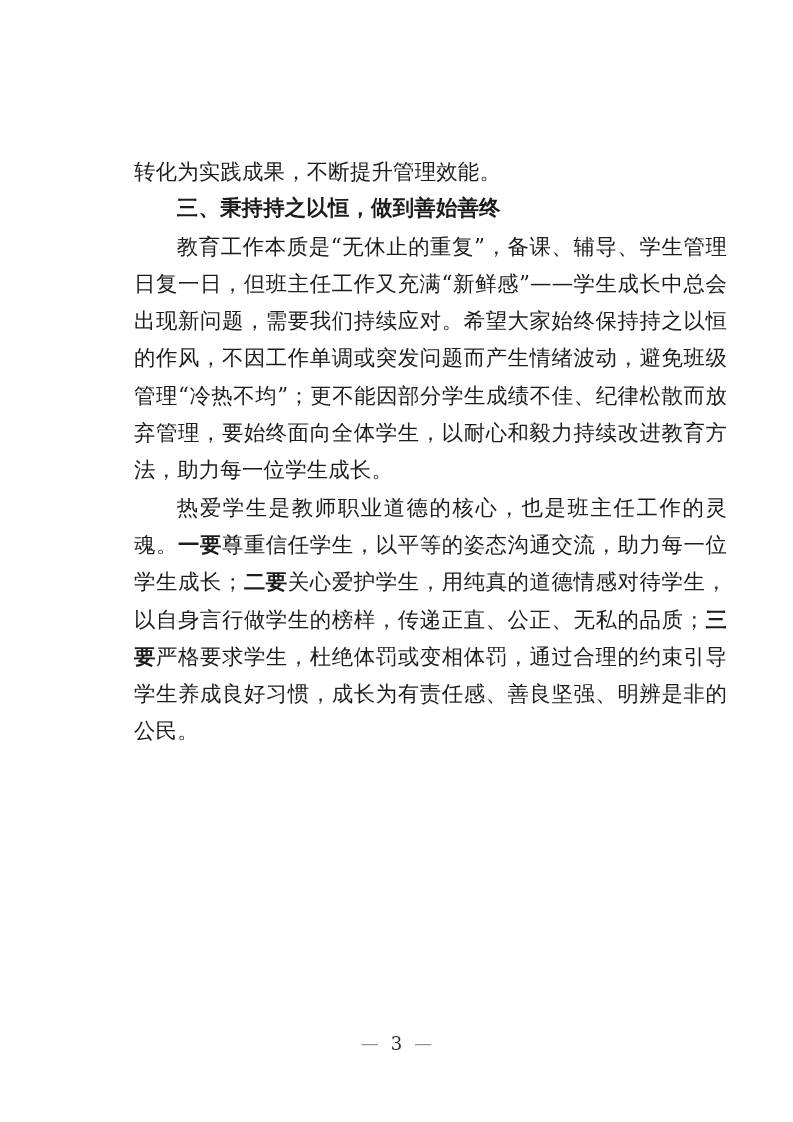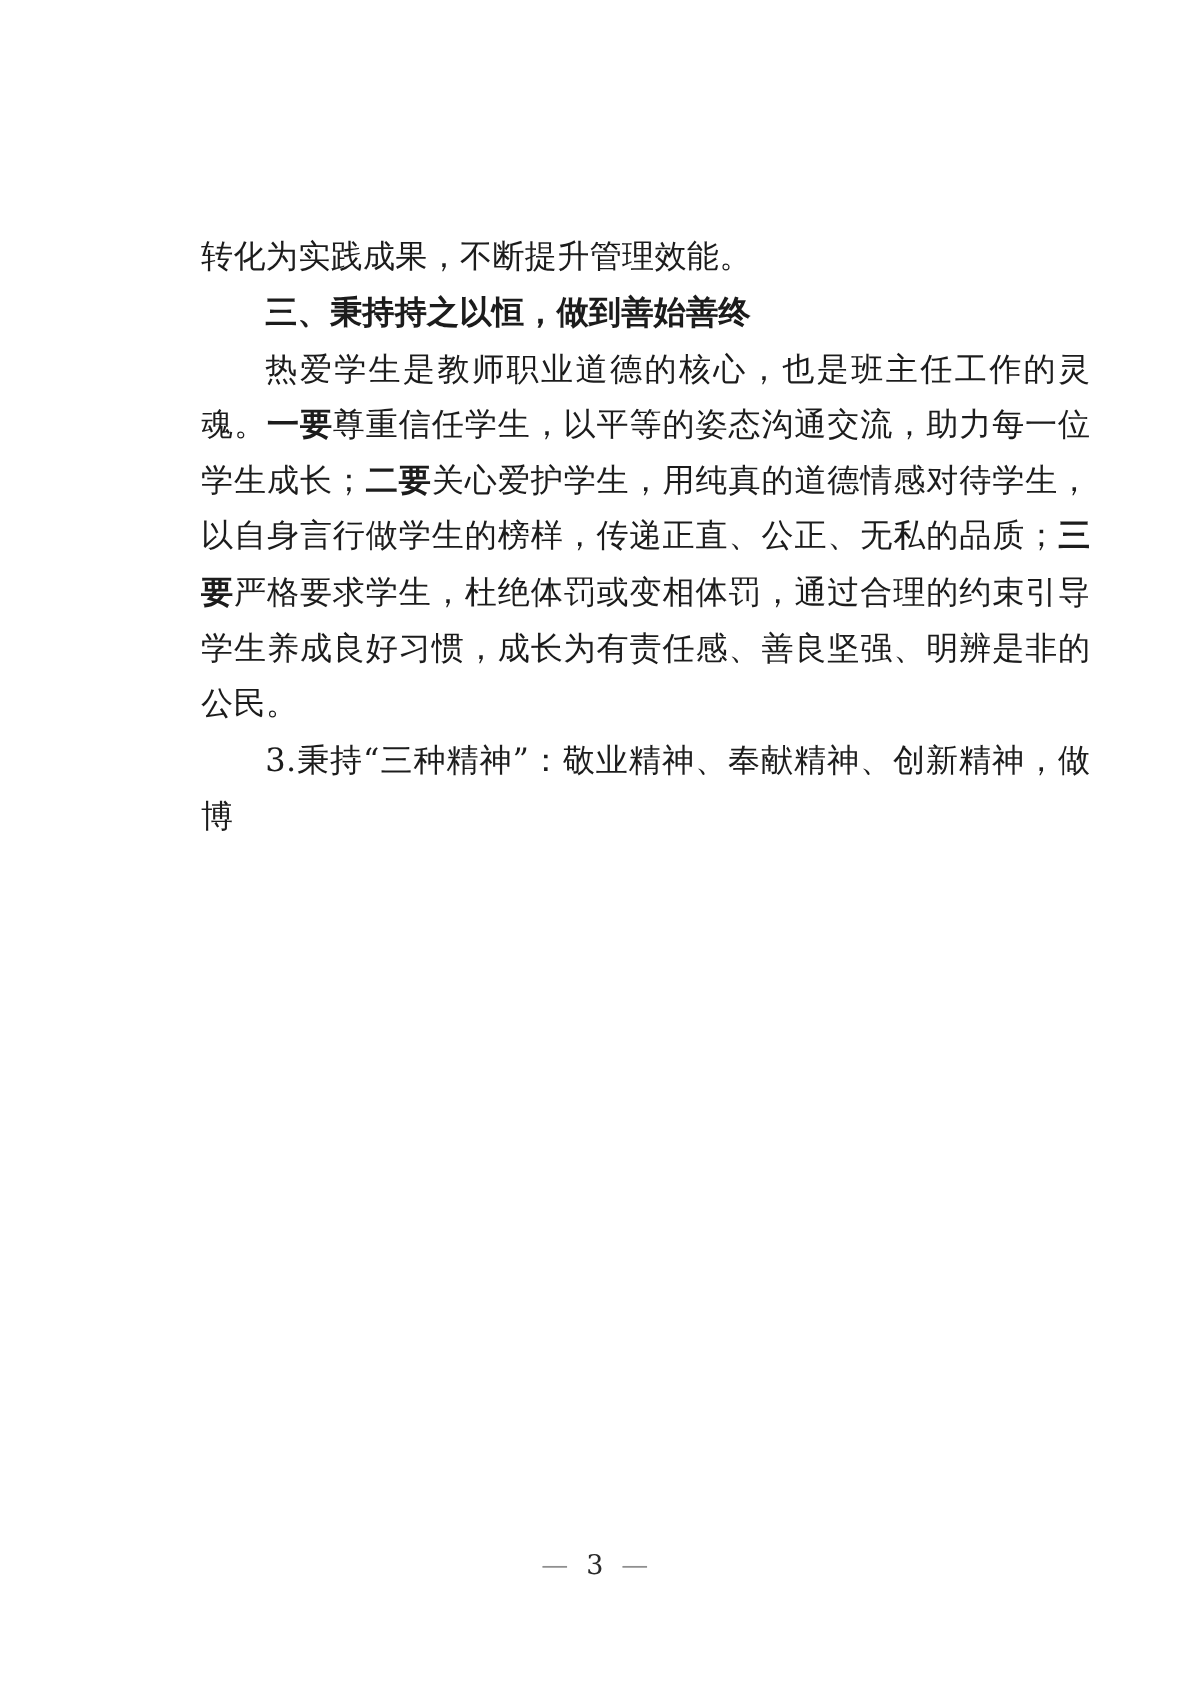--- a/index.html
+++ b/index.html
@@ -62,21 +62,21 @@
   }
 </style>
 </head>
 <body>
 
 <div class="page">
 
   <div class="doc-body">
       <p class="body"><span>转化为实践成果，不断提升管理效能。</span></p>
       <p class="heading indent"><span class="bold">三、秉持持之以恒，做到善始善终</span></p>
+      <p class="body indent"><span>教育工作本质是“无休止的重复”，备课、辅导、学生管理日复一日，但班主任工作又充满“新鲜感”——学生成长中总会出现新问题，需要我们持续应对。希望大家始终保持持之以恒的作风，不因工作单调或突发问题而产生情绪波动，避免班级管理“冷热不均”；更不能因部分学生成绩不佳、纪律松散而放弃管理，要始终面向全体学生，以耐心和毅力持续改进教育方法，助力每一位学生成长。</span></p>
       <p class="body indent"><span>热爱学生是教师职业道德的核心，也是班主任工作的灵魂。</span><span class="bold">一要</span><span>尊重信任学生，以平等的姿态沟通交流，助力每一位学生成长；</span><span class="bold">二要</span><span>关心爱护学生，用纯真的道德情感对待学生，以自身言行做学生的榜样，传递正直、公正、无私的品质；</span><span class="bold">三要</span><span>严格要求学生，杜绝体罚或变相体罚，通过合理的约束引导学生养成良好习惯，成长为有责任感、善良坚强、明辨是非的公民。</span></p>
-      <p class="body indent"><span>3.秉持“三种精神”：敬业精神、奉献精神、创新精神，做博</span></p>
     </div>
 
   <div class="footer">
     <span class="dash">—</span><span class="num">3</span><span class="dash">—</span>
   </div>
 
 </div>
 
 </body></html>

